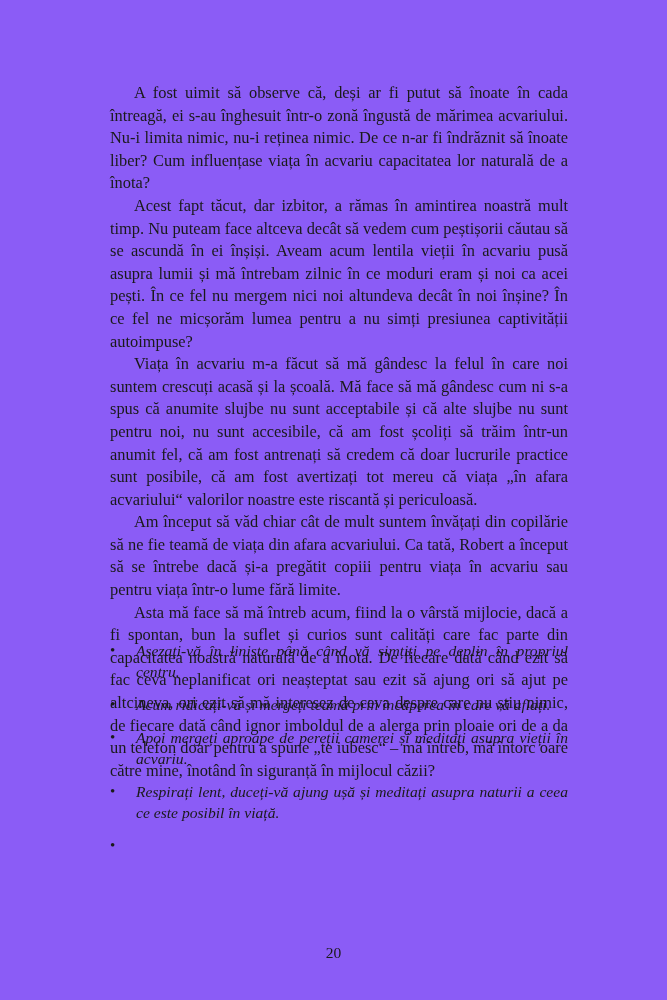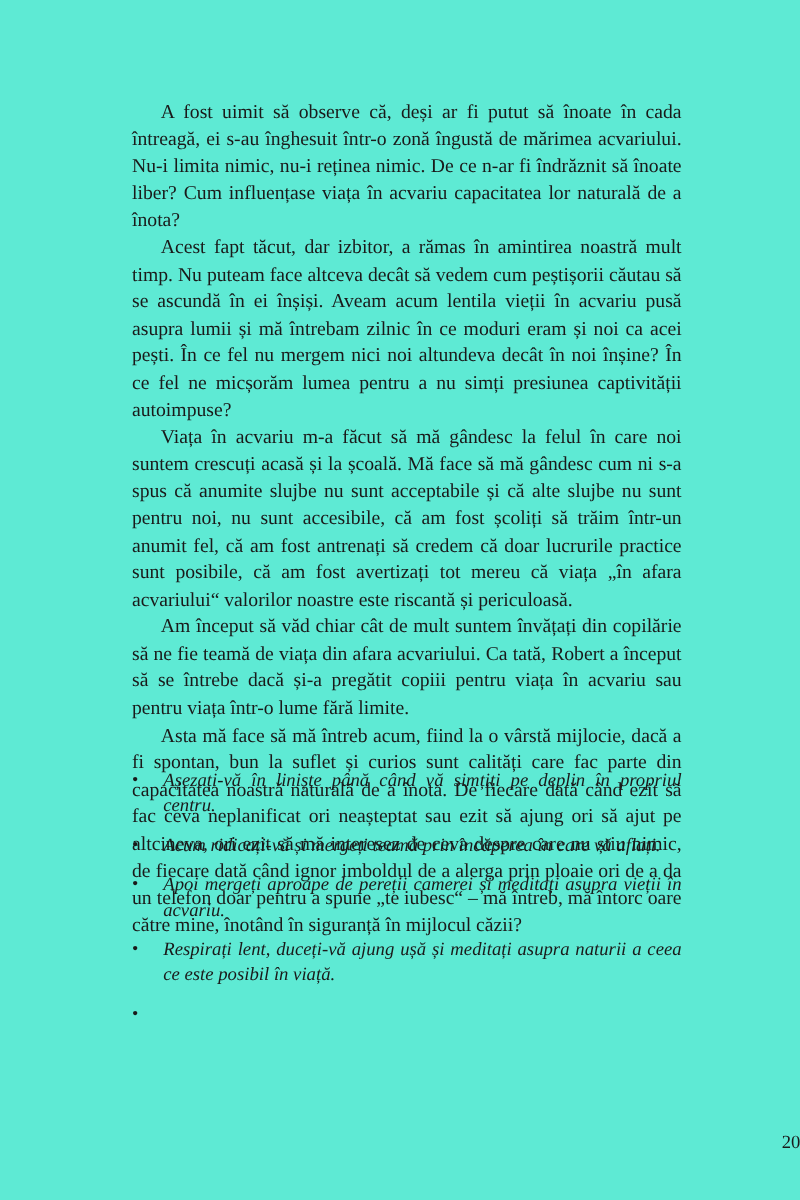--- a/index.html
+++ b/index.html
@@ -13,21 +13,21 @@
       position: relative;
       overflow: hidden;
       font-family: "Liberation Serif", "DejaVu Serif", serif;
       color: #1a1a1a;
     }
     .page {
       position: absolute;
       left: 0; top: 0;
       width: 667px;
       height: 1000px;
-      background: #5eead4;
+      background: #8b5cf6;
     }
     .body-text {
       position: absolute;
       left: 110px;
       top: 82px;
       width: 458px;
       font-size: 16.4px;
       line-height: 22.6px;
       text-align: justify;
     }
@@ -58,21 +58,21 @@
       left: 0;
       top: 0;
       font-style: normal;
       font-size: 15px;
     }
     .page-number {
       position: absolute;
       left: 0;
       width: 667px;
       top: 944px;
-      text-align: right;
+      text-align: center;
       font-size: 15.5px;
     }
   </style>
 </head>
 <body>
 
 <div class="page">
 
   <div class="body-text">
     <p>A fost uimit să observe că, deși ar fi putut să înoate în cada întreagă, ei s-au înghesuit într-o zonă îngustă de mărimea acvariului. Nu-i limita nimic, nu-i reținea nimic. De ce n-ar fi îndrăznit să înoate liber? Cum influențase viața în acvariu capacitatea lor naturală de a înota?</p>

